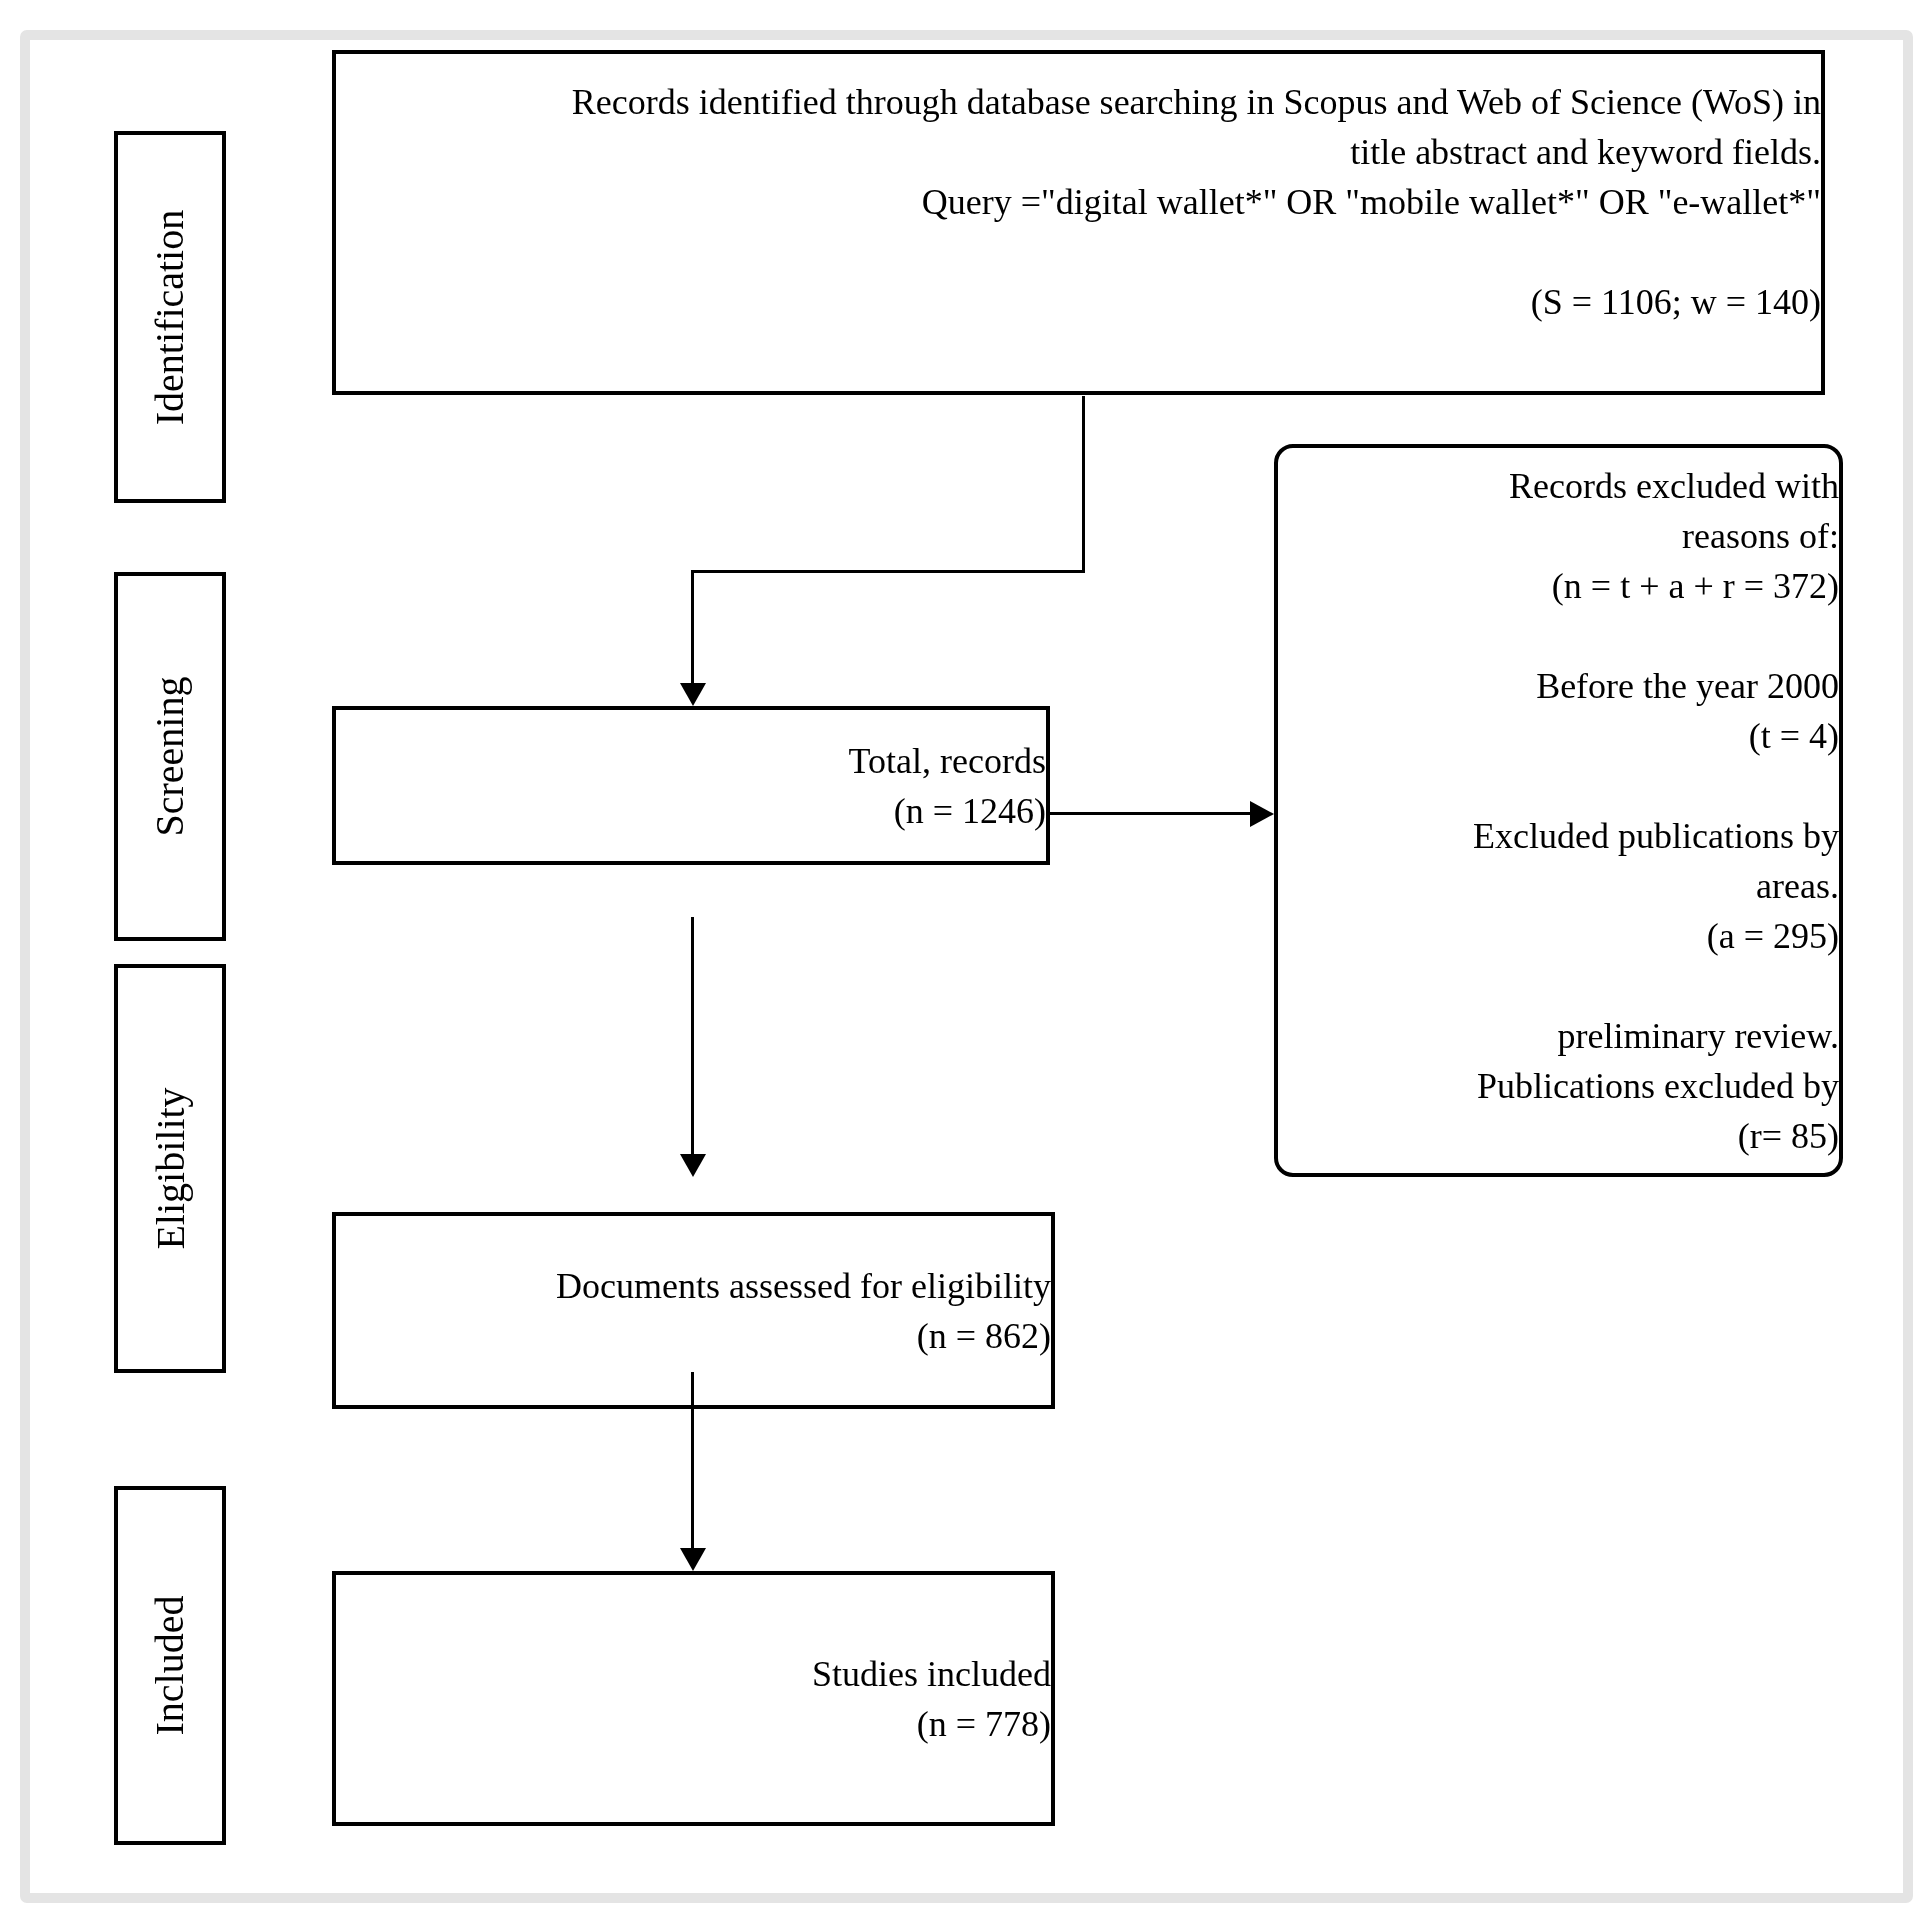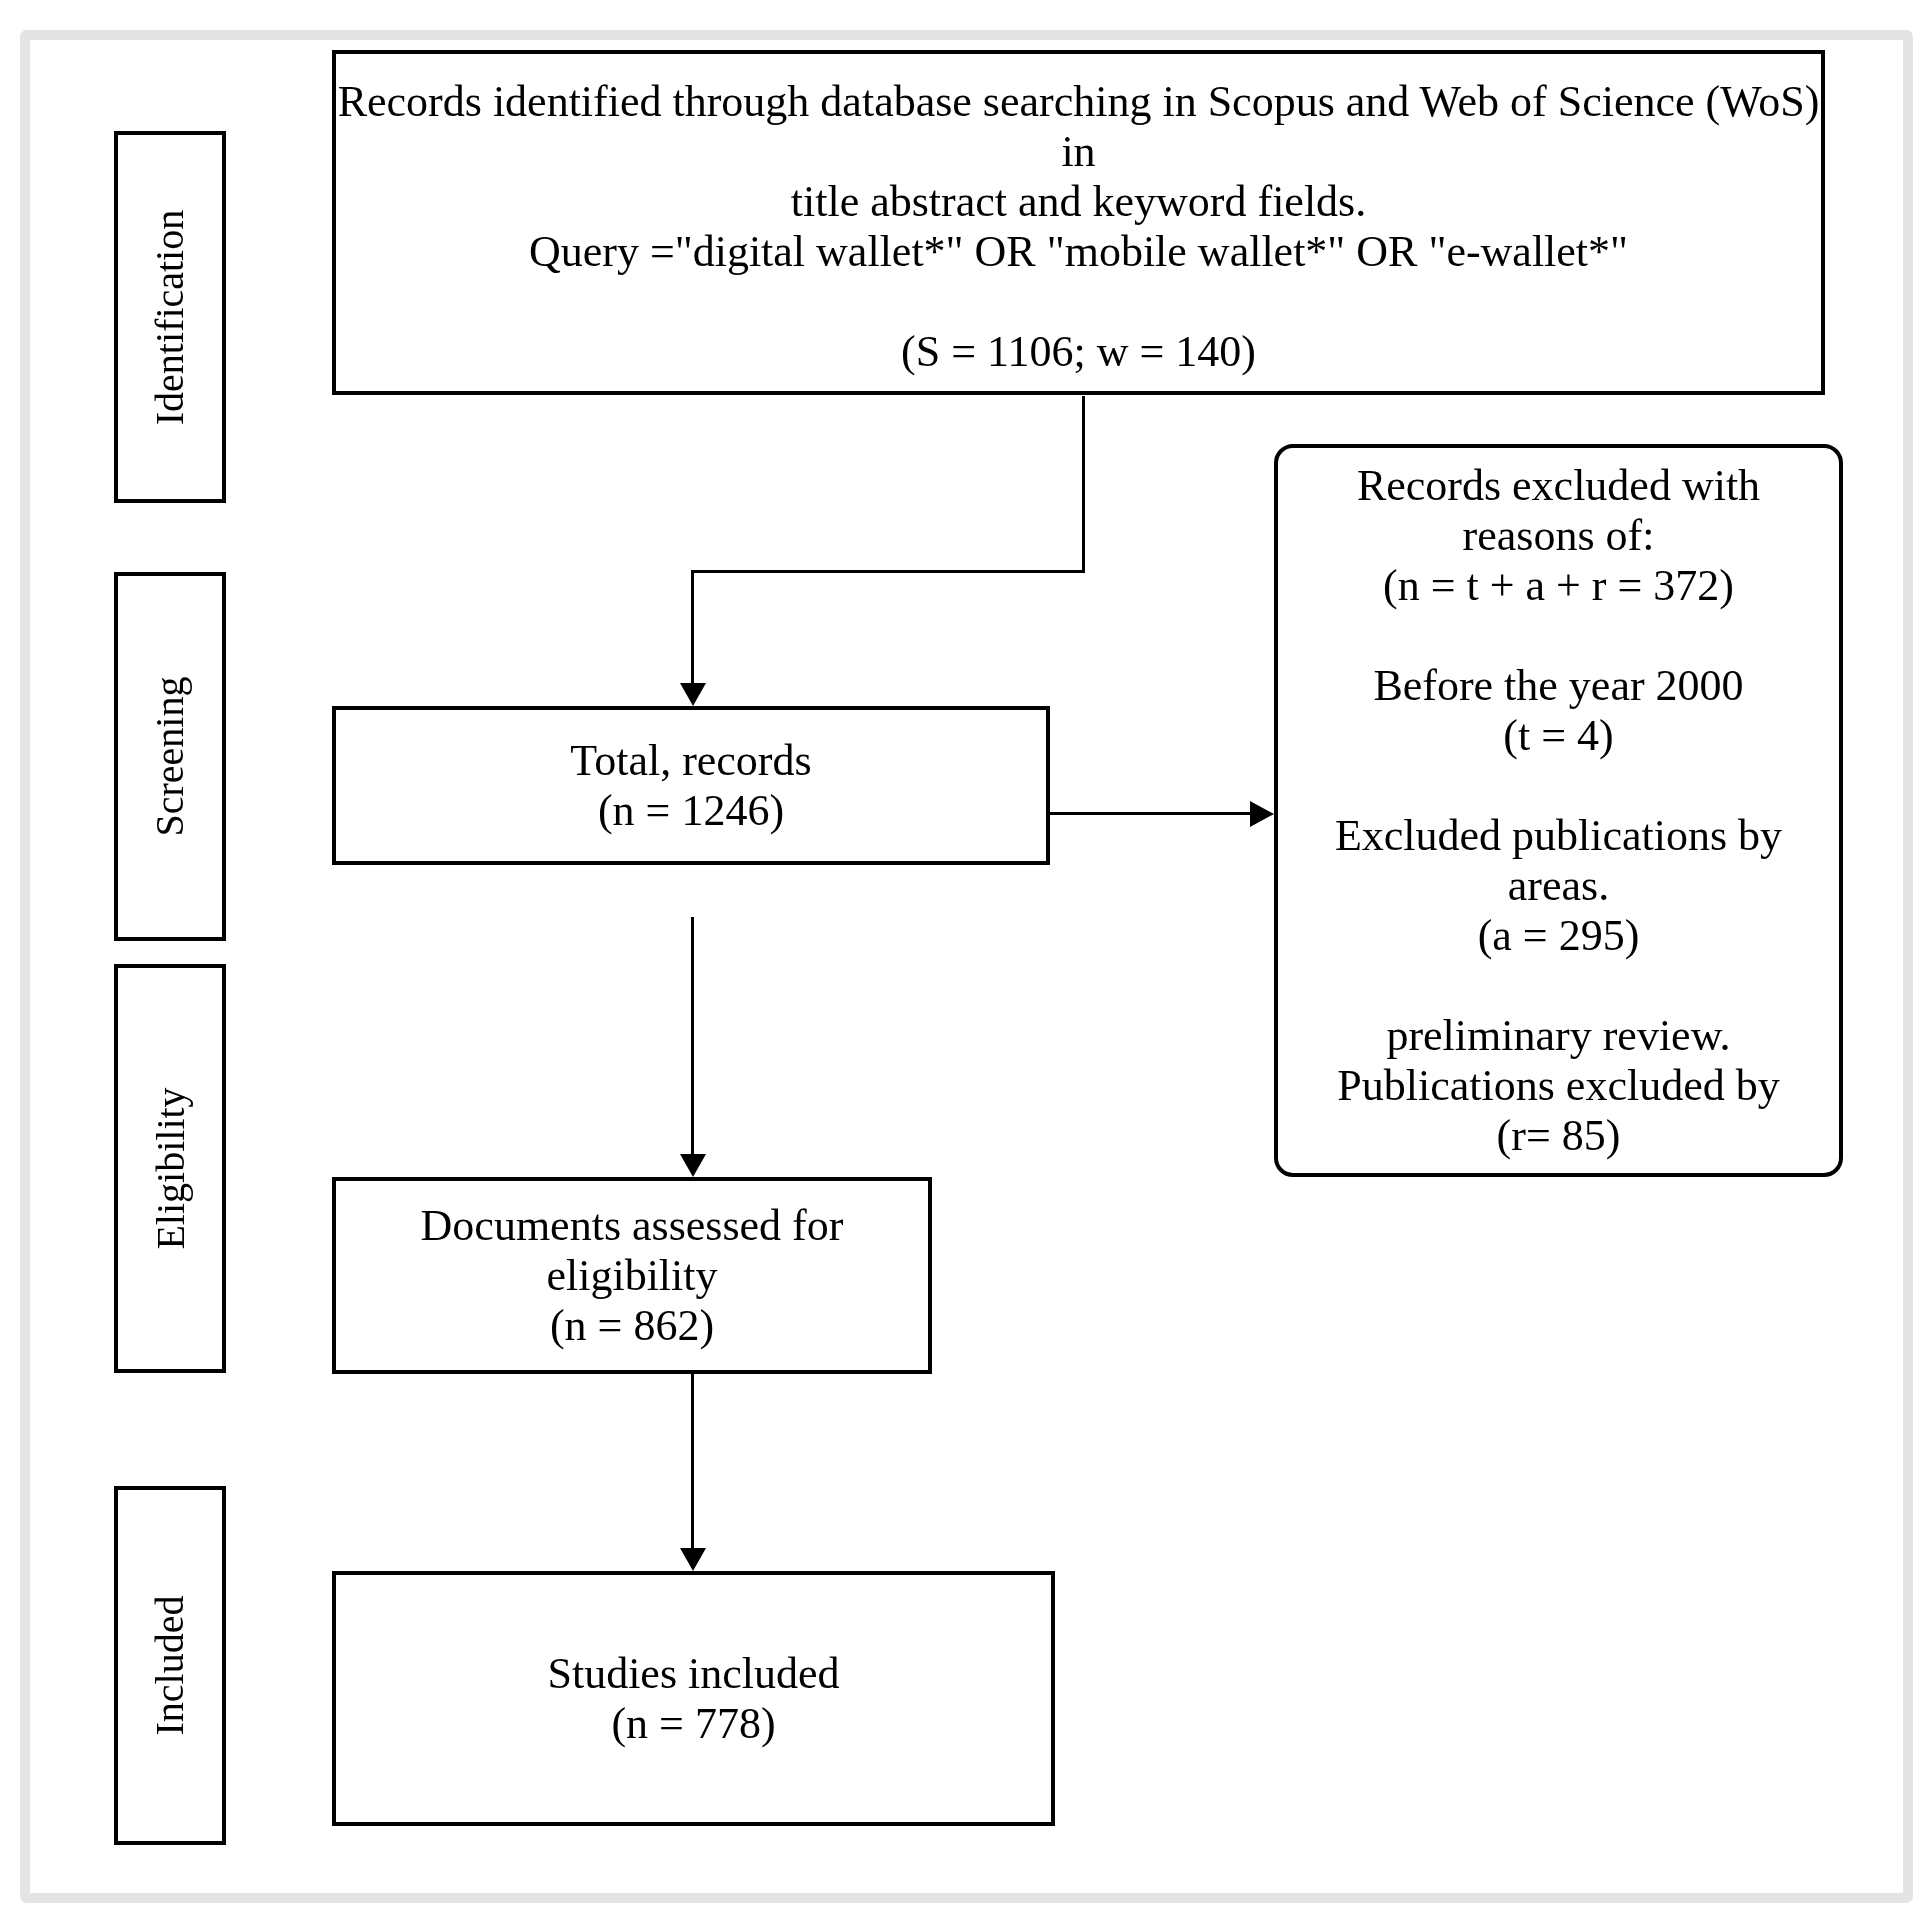--- a/index.html
+++ b/index.html
@@ -16,25 +16,25 @@
     position: absolute; left: 19.5px; top: 30px; width: 1893px; height: 1873px;
     border: 10.3px solid #e4e4e4; border-radius: 6.9px; background: transparent;
   }
 
   
   .box {
     position: absolute; background: #fff; border: 4px solid #000;
     display: flex; flex-direction: column; align-items: center; justify-content: center;
     text-align: center;
   }
-  .ln { font-size: 44px; line-height: 50px; min-height: 50px; width: 100%; }
+  .ln { font-size: 36px; line-height: 50px; min-height: 50px; width: 100%; text-align: right; }
 
   .top-box { left: 332px; top: 50px; width: 1493px; height: 345px; justify-content: flex-start; padding-top: 23px; }
   .total-box { left: 332px; top: 706px; width: 718px; height: 159px; }
-  .docs-box { left: 332px; top: 1177px; width: 600px; height: 197px; }
+  .docs-box { left: 332px; top: 1212px; width: 723px; height: 197px; }
   .studies-box { left: 332px; top: 1571px; width: 723px; height: 255px; }
   .excluded-box { left: 1274px; top: 444px; width: 569px; height: 733px; border-radius: 19px; }
 
   
   .stage {
     position: absolute; left: 114px; width: 112px; background: #fff; border: 4px solid #000;
     display: flex; align-items: center; justify-content: center;
   }
   .stage .stage-label { transform: rotate(-90deg); white-space: nowrap; font-size: 40px; }
   .stage-identification { top: 131px; height: 372px; }

